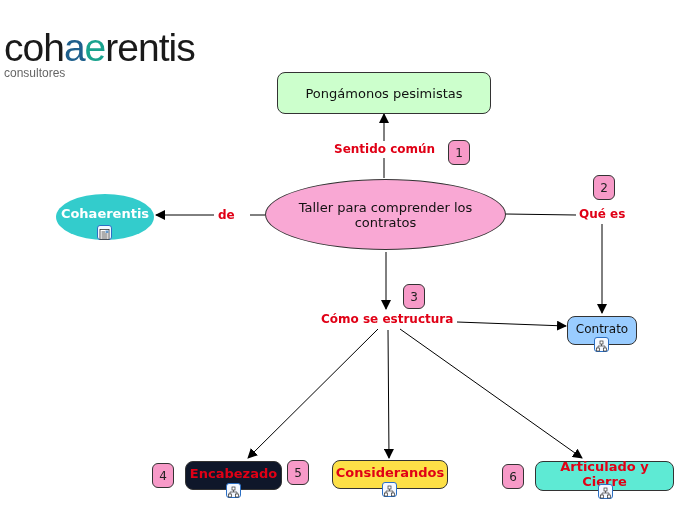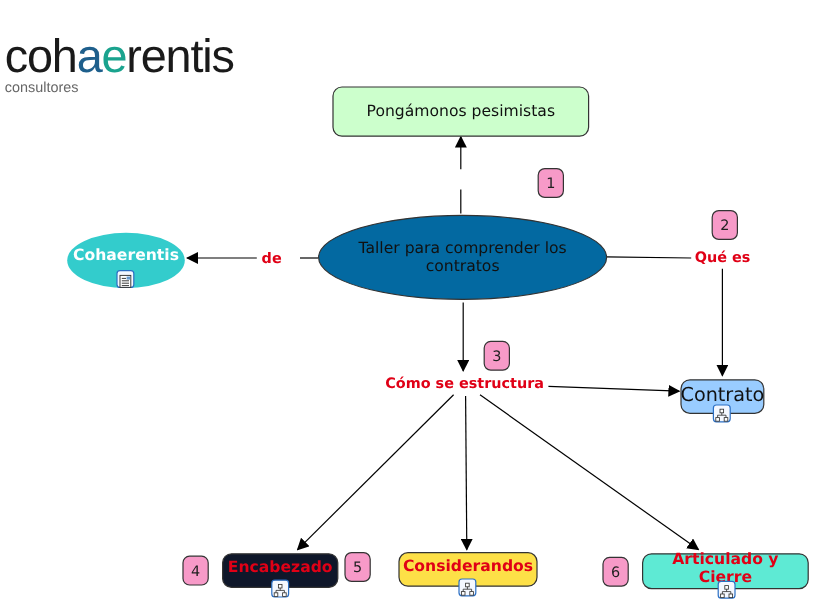--- a/index.html
+++ b/index.html
@@ -51,39 +51,39 @@
 
   <div class="logo">
     <div class="logo-main"><span>coh</span><span class="ae1">a</span><span class="ae2">e</span><span>rentis</span></div>
     <div class="logo-sub">consultores</div>
   </div>
 
   <div class="node rect" style="left:277px; top:72px; width:214px; height:42px; background:#ccffcc;">
     <span>Pongámonos pesimistas</span>
   </div>
 
-  <div class="node ellipse" style="left:265px; top:179px; width:241px; height:71px; background:#0369a1;">
+  <div class="node ellipse" style="left:265px; top:179px; width:241px; height:71px; background:#f9a8d4;">
     <span>Taller para comprender los contratos</span>
   </div>
 
   <div class="node ellipse" style="left:56px; top:194px; width:98px; height:46px; background:#33cccc; border:none; color:#ffffff; font-weight:bold; font-size:13px; padding-bottom:8px;">
     <span>Cohaerentis</span>
   </div>
   <div class="ico" style="left:97px; top:225px;">
     <svg width="13" height="13" viewBox="0 0 13 13">
       <rect x="2" y="1.5" width="9" height="10" fill="#fff" stroke="#333" stroke-width="0.8"></rect>
       <line x1="3.5" y1="4" x2="7" y2="4" stroke="#333" stroke-width="0.8"></line>
       <line x1="3.5" y1="6" x2="9.5" y2="6" stroke="#333" stroke-width="0.8"></line>
       <line x1="3.5" y1="8" x2="9.5" y2="8" stroke="#333" stroke-width="0.8"></line>
       <line x1="3.5" y1="10" x2="9.5" y2="10" stroke="#333" stroke-width="0.8"></line>
       <rect x="7.5" y="2.5" width="3" height="2.5" fill="#6699cc"></rect>
     </svg>
   </div>
 
-  <div class="node rect" style="left:567px; top:316px; width:70px; height:29px; background:#99ccff; padding-bottom:4px; font-size:16px;">
+  <div class="node rect" style="left:567px; top:316px; width:70px; height:29px; background:#99ccff; padding-bottom:4px; font-size:12px;">
     <span>Contrato</span>
   </div>
   <div class="ico" style="left:594px; top:337px;">
     <svg width="13" height="13" viewBox="0 0 13 13">
       <rect x="5" y="1" width="3" height="3" fill="#fff" stroke="#333" stroke-width="0.7"></rect>
       <line x1="6.5" y1="4" x2="6.5" y2="6" stroke="#333" stroke-width="0.7"></line>
       <line x1="3" y1="6" x2="10" y2="6" stroke="#333" stroke-width="0.7"></line>
       <line x1="3" y1="6" x2="3" y2="8" stroke="#333" stroke-width="0.7"></line>
       <line x1="10" y1="6" x2="10" y2="8" stroke="#333" stroke-width="0.7"></line>
       <rect x="1.5" y="8" width="3" height="3" fill="#fff" stroke="#333" stroke-width="0.7"></rect>
@@ -129,20 +129,21 @@
       <rect x="5" y="1" width="3" height="3" fill="#fff" stroke="#333" stroke-width="0.7"></rect>
       <line x1="6.5" y1="4" x2="6.5" y2="6" stroke="#333" stroke-width="0.7"></line>
       <line x1="3" y1="6" x2="10" y2="6" stroke="#333" stroke-width="0.7"></line>
       <line x1="3" y1="6" x2="3" y2="8" stroke="#333" stroke-width="0.7"></line>
       <line x1="10" y1="6" x2="10" y2="8" stroke="#333" stroke-width="0.7"></line>
       <rect x="1.5" y="8" width="3" height="3" fill="#fff" stroke="#333" stroke-width="0.7"></rect>
       <rect x="8.5" y="8" width="3" height="3" fill="#fff" stroke="#333" stroke-width="0.7"></rect>
     </svg>
   </div>
 
+  <div class="linklabel" style="left:332px; top:142px;">Sentido común</div>
   <div class="linklabel" style="left:216px; top:208px;">de</div>
   <div class="linklabel" style="left:577px; top:207px;">Qué es</div>
   <div class="linklabel" style="left:319px; top:312px;">Cómo se estructura</div>
 
   <div class="badge" style="left:448px; top:140px;">1</div>
   <div class="badge" style="left:593px; top:175px;">2</div>
   <div class="badge" style="left:403px; top:284px;">3</div>
   <div class="badge" style="left:152px; top:463px;">4</div>
   <div class="badge" style="left:287px; top:460px;">5</div>
   <div class="badge" style="left:502px; top:464px;">6</div>

